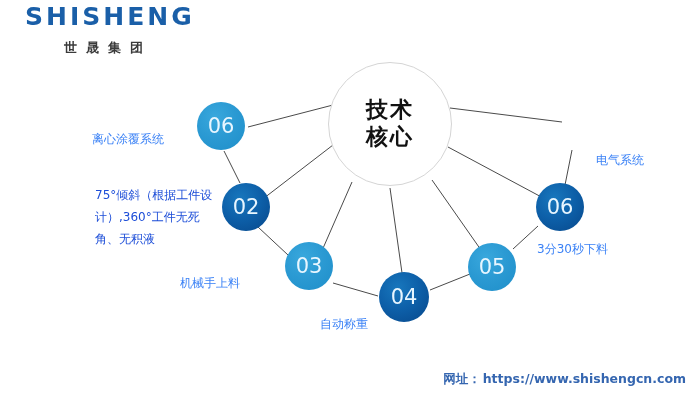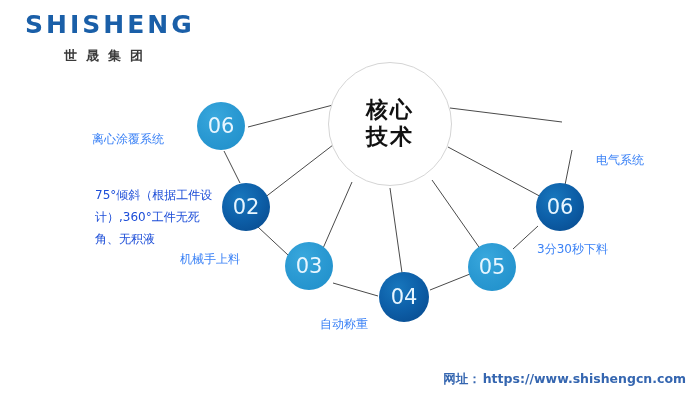--- a/index.html
+++ b/index.html
@@ -20,21 +20,21 @@
     left: 0; top: 0;
     width: 700px;
     height: 404px;
     background: #ffffff;
   }
 
   
   .logo-block {
     position: absolute;
     left: 25px;
-    top: 12px;
+    top: 4px;
     width: 160px;
     text-align: center;
     line-height: 1;
   }
   .logo-latin {
     font-family: "DejaVu Sans", "Liberation Sans", sans-serif;
     font-weight: bold;
     font-size: 25px;
     letter-spacing: 3px;
     color: #1a5fa8;
@@ -157,22 +157,22 @@
       <line x1="224" y1="151" x2="240" y2="183"></line>
       <line x1="258" y1="227" x2="288" y2="255"></line>
       <line x1="333" y1="283" x2="378" y2="296"></line>
       <line x1="430" y1="290" x2="470" y2="274"></line>
       <line x1="513" y1="249" x2="538" y2="226"></line>
       <line x1="565" y1="185" x2="572" y2="150"></line>
     </g>
   </svg>
 
   <div class="hub" style="left:328px; top:62px; width:124px; height:124px;">
+    <span>技术</span>
     <span>核心</span>
-    <span>技术</span>
   </div>
 
   <div class="node light" style="left:197px; top:102px; width:48px; height:48px;">
     <span>06</span>
   </div>
   <div class="node dark" style="left:222px; top:183px; width:48px; height:48px;">
     <span>02</span>
   </div>
   <div class="node light" style="left:285px; top:242px; width:48px; height:48px;">
     <span>03</span>
@@ -184,21 +184,21 @@
     <span>05</span>
   </div>
   <div class="node dark" style="left:536px; top:183px; width:48px; height:48px;">
     <span>06</span>
   </div>
 
   <div class="caption" style="left:92px; top:128px;">离心涂覆系统</div>
 
   <div class="caption multiline" style="left:95px; top:184px;">75°倾斜（根据工件设计）,360°工件无死角、无积液</div>
 
-  <div class="caption" style="left:180px; top:248px;">机械手上料</div>
+  <div class="caption" style="left:180px; top:272px;">机械手上料</div>
 
   <div class="caption" style="left:320px; top:313px;">自动称重</div>
 
 
   <div class="caption" style="left:537px; top:238px;">3分30秒下料</div>
 
   <div class="caption" style="left:588px; top:149px;margin-left:8px;">电气系统</div>
 
   <div class="footer">
     <span class="label">网址：</span><span>https://www.shishengcn.com</span>

